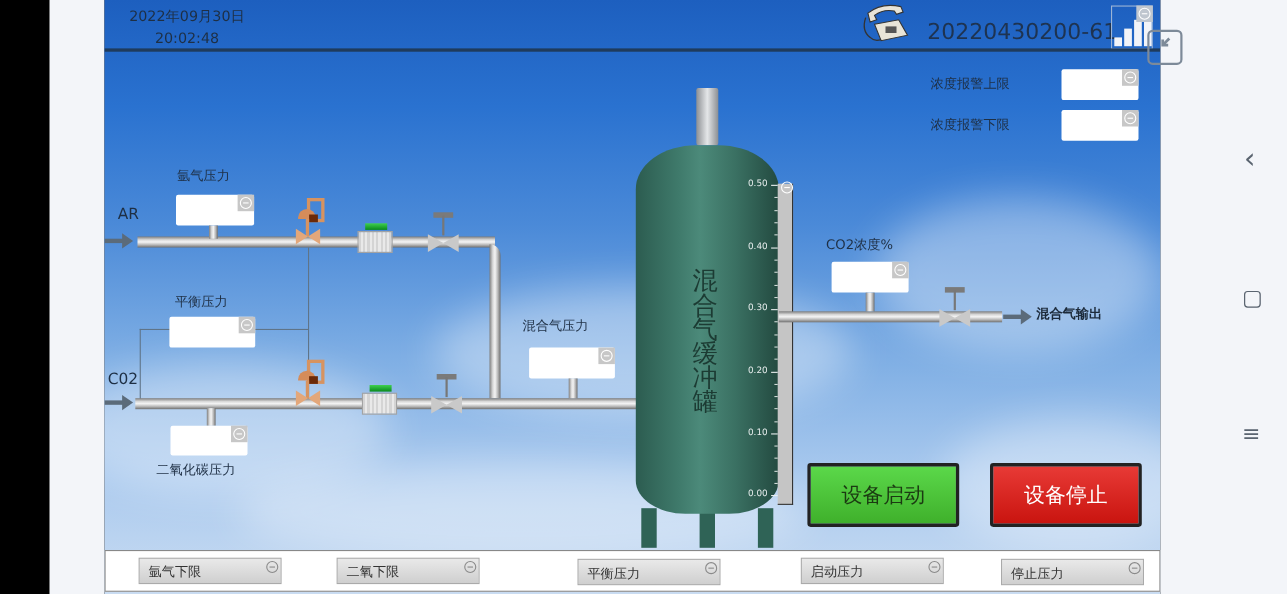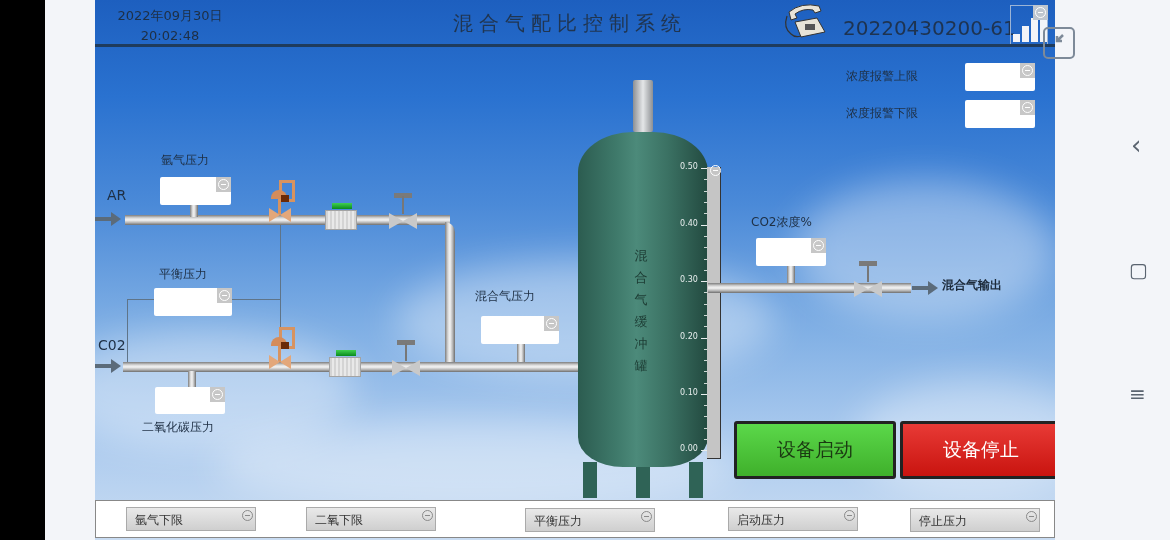--- a/index.html
+++ b/index.html
@@ -25,21 +25,21 @@
   .minus { position: absolute; right: 0; top: 0; width: 15px; height: 15px; background: #c7c7c7; display: flex; align-items: center; justify-content: center; }
   .minus span { display: block; width: 11px; height: 11px; border: 1.5px solid #fff; border-radius: 50%; position: relative; }
   .minus span::after { content: ""; position: absolute; left: 2px; top: 3.5px; width: 5px; height: 1.5px; background: #fff; }
   .pipe-h { position: absolute; height: 10px; background: linear-gradient(180deg, #7d7d7d 0%, #d9d9d9 30%, #f4f4f4 50%, #b9b9b9 75%, #6e6e6e 100%); }
   .pipe-v { position: absolute; width: 10px; background: linear-gradient(90deg, #7d7d7d 0%, #d9d9d9 30%, #f4f4f4 50%, #b9b9b9 75%, #6e6e6e 100%); }
   .arrow { position: absolute; height: 4px; background: #5b6b7a; }
   .arrow::after { content: ""; position: absolute; right: -8px; top: -5px; border-left: 10px solid #5b6b7a; border-top: 7px solid transparent; border-bottom: 7px solid transparent; }
   .thin-line { position: absolute; background: #5f7488; }
   .tank { position: absolute; left: 483px; top: 132px; width: 130px; height: 335px; background: linear-gradient(90deg, #2c5c50 0%, #3f7a6b 30%, #4c8a7a 45%, #3a7062 70%, #234a40 100%); border-radius: 55px 55px 45px 45px / 40px 40px 30px 30px; }
   .tank-leg { position: absolute; width: 14px; height: 36px; background: #2f6356; }
-  .tank-text { position: absolute; left: 534px; top: 245px; width: 24px; font-size: 13px; color: #1c3b33; line-height: 22px; text-align: center; }
+  .tank-text { position: absolute; left: 534px; top: 245px; width: 24px; font-size: 23px; color: #1c3b33; line-height: 22px; text-align: center; }
   .gauge { position: absolute; left: 568px; top: 160px; width: 45px; height: 295px; margin-left: 17px; }
   .gauge-bar { position: absolute; left: 27px; top: 7px; width: 14px; height: 292px; background: #c5c5c5; border-right: 1px solid #333; border-bottom: 1px solid #333; }
   .gauge-tick-lbl { position: absolute; left: 0; font-size: 8px; color: #e8eeee; }
   .gauge-tick { position: absolute; left: 21px; width: 6px; height: 1px; background: #e8eeee; }
   .gauge-minor { position: absolute; left: 24px; width: 3px; height: 1px; background: #cfdad6; }
   .relief-valve { position: absolute; left: 538px; top: 80px; width: 20px; height: 52px; background: linear-gradient(90deg, #8c8f93, #e4e6e8 50%, #8c8f93); border-radius: 2px; }
   .flowmeter { position: absolute; width: 32px; height: 20px; background: repeating-linear-gradient(90deg, #d4d4d4 0 2px, #e9e9e9 2px 4px); border: 1px solid #a3a3a3; }
   .flowmeter .cap { position: absolute; left: 6px; top: -8px; width: 20px; height: 6px; background: linear-gradient(180deg, #40d050, #098a1c); }
   .globe-valve { position: absolute; width: 28px; height: 22px; }
   .globe-valve .l { position: absolute; left: 0; top: 3px; border-left: 14px solid #c9c9c9; border-top: 8px solid transparent; border-bottom: 8px solid transparent; }
@@ -51,21 +51,21 @@
   .reg .dome { position: absolute; left: 2px; top: 10px; width: 16px; height: 9px; background: #d58c5a; border-radius: 8px 8px 0 0; }
   .reg .box { position: absolute; left: 12px; top: 15px; width: 8px; height: 7px; background: #6b2a08; }
   .reg .stem { position: absolute; left: 9px; top: 19px; width: 3px; height: 16px; background: #d79360; }
   .reg .v { position: absolute; left: 0; top: 28px; width: 22px; height: 14px; }
   .reg .v::before { content: ""; position: absolute; left: 0; top: 0; border-left: 11px solid #e3a77a; border-top: 7px solid transparent; border-bottom: 7px solid transparent; }
   .reg .v::after { content: ""; position: absolute; right: 0; top: 0; border-right: 11px solid #e3a77a; border-top: 7px solid transparent; border-bottom: 7px solid transparent; }
   .stop-knob { position: absolute; left: 739px; top: 331px; width: 106px; height: 82px; border-radius: 50%; background: #e9e9ea; box-shadow: 0 1px 3px rgba(0,0,0,0.3); }
   .stop-knob .red { position: absolute; left: 10px; top: 8px; width: 86px; height: 64px; border-radius: 50%; background: radial-gradient(ellipse at 45% 35%, #e0141a 0%, #c20a10 60%, #9c0308 100%); }
   .stop-knob .lbl { position: absolute; left: 0; top: 27px; width: 106px; text-align: center; font-size: 18px; color: #fff; }
   .stop-knob .shine { position: absolute; left: 28px; top: 14px; width: 26px; height: 10px; border-top: 4px solid #fff; border-radius: 50% 50% 0 0; transform: rotate(-20deg); }
-  .big-btn { position: absolute; width: 162px; height: 58px; border: 3px solid #222; border-radius: 3px; display: flex; align-items: center; justify-content: center; font-size: 19px; }
+  .big-btn { position: absolute; width: 138px; height: 58px; border: 3px solid #222; border-radius: 3px; display: flex; align-items: center; justify-content: center; font-size: 19px; }
   .btn-start { left: 639px; top: 421px; background: linear-gradient(180deg, #5bd84a 0%, #3fb02b 100%); color: #1b3a12; }
   .btn-stop { left: 805px; top: 421px; background: linear-gradient(180deg, #e83a36 0%, #c9140f 100%); color: #fff; }
   .bottom-bar { position: absolute; left: 0; top: 500px; width: 960px; height: 38px; background: #fff; border: 1px solid #888; padding-left: 48px; }
   .bfield { position: absolute; top: 6px; width: 130px; height: 24px; background: linear-gradient(180deg, #e9e9e9, #cfcfcf); border: 1px solid #aaa; font-size: 12px; color: #333; padding: 4px 0 0 8px; }
   .bfield .minus { background: transparent; }
   .bfield .minus span { border-color: #8a8a8a; }
   .bfield .minus span::after { background: #8a8a8a; }
   .nav-icon { position: absolute; color: #5a6470; font-size: 20px; }
 </style>
 </head>
@@ -80,21 +80,20 @@
     <div class="cloud" style="left:300px;top:260px;width:380px;height:120px;"></div>
     <div class="cloud" style="left:-40px;top:330px;width:300px;height:120px;"></div>
     <div class="cloud" style="left:700px;top:180px;width:260px;height:140px;"></div>
     <div class="cloud" style="left:120px;top:420px;width:520px;height:90px;"></div>
     <div class="cloud" style="left:760px;top:380px;width:240px;height:120px;"></div>
 
     <div class="date">
       <div>2022年09月30日</div>
       <div>20:02:48</div>
     </div>
-    <div class="title">混合气配比控制系统</div>
     <svg class="phone-icon" viewBox="0 0 50 38">
       <path d="M8 10 Q20 0 38 4 L40 9 L34 11 L32 8 Q22 6 14 12 L16 16 L10 18 Z" fill="#e8e4d8" stroke="#333" stroke-width="1"></path>
       <path d="M14 20 L36 16 L44 30 L20 35 Z" fill="#e8e4d8" stroke="#333" stroke-width="1"></path>
       <rect x="24" y="22" width="10" height="6" fill="#555"></rect>
       <path d="M6 14 Q2 26 10 32 Q14 36 20 34" fill="none" stroke="#333" stroke-width="1.2"></path>
     </svg>
     <div class="devid">20220430200-61</div>
     <div class="signal-icon">
       <i style="left:2px;height:8px;"></i>
       <i style="left:11px;height:16px;"></i>

